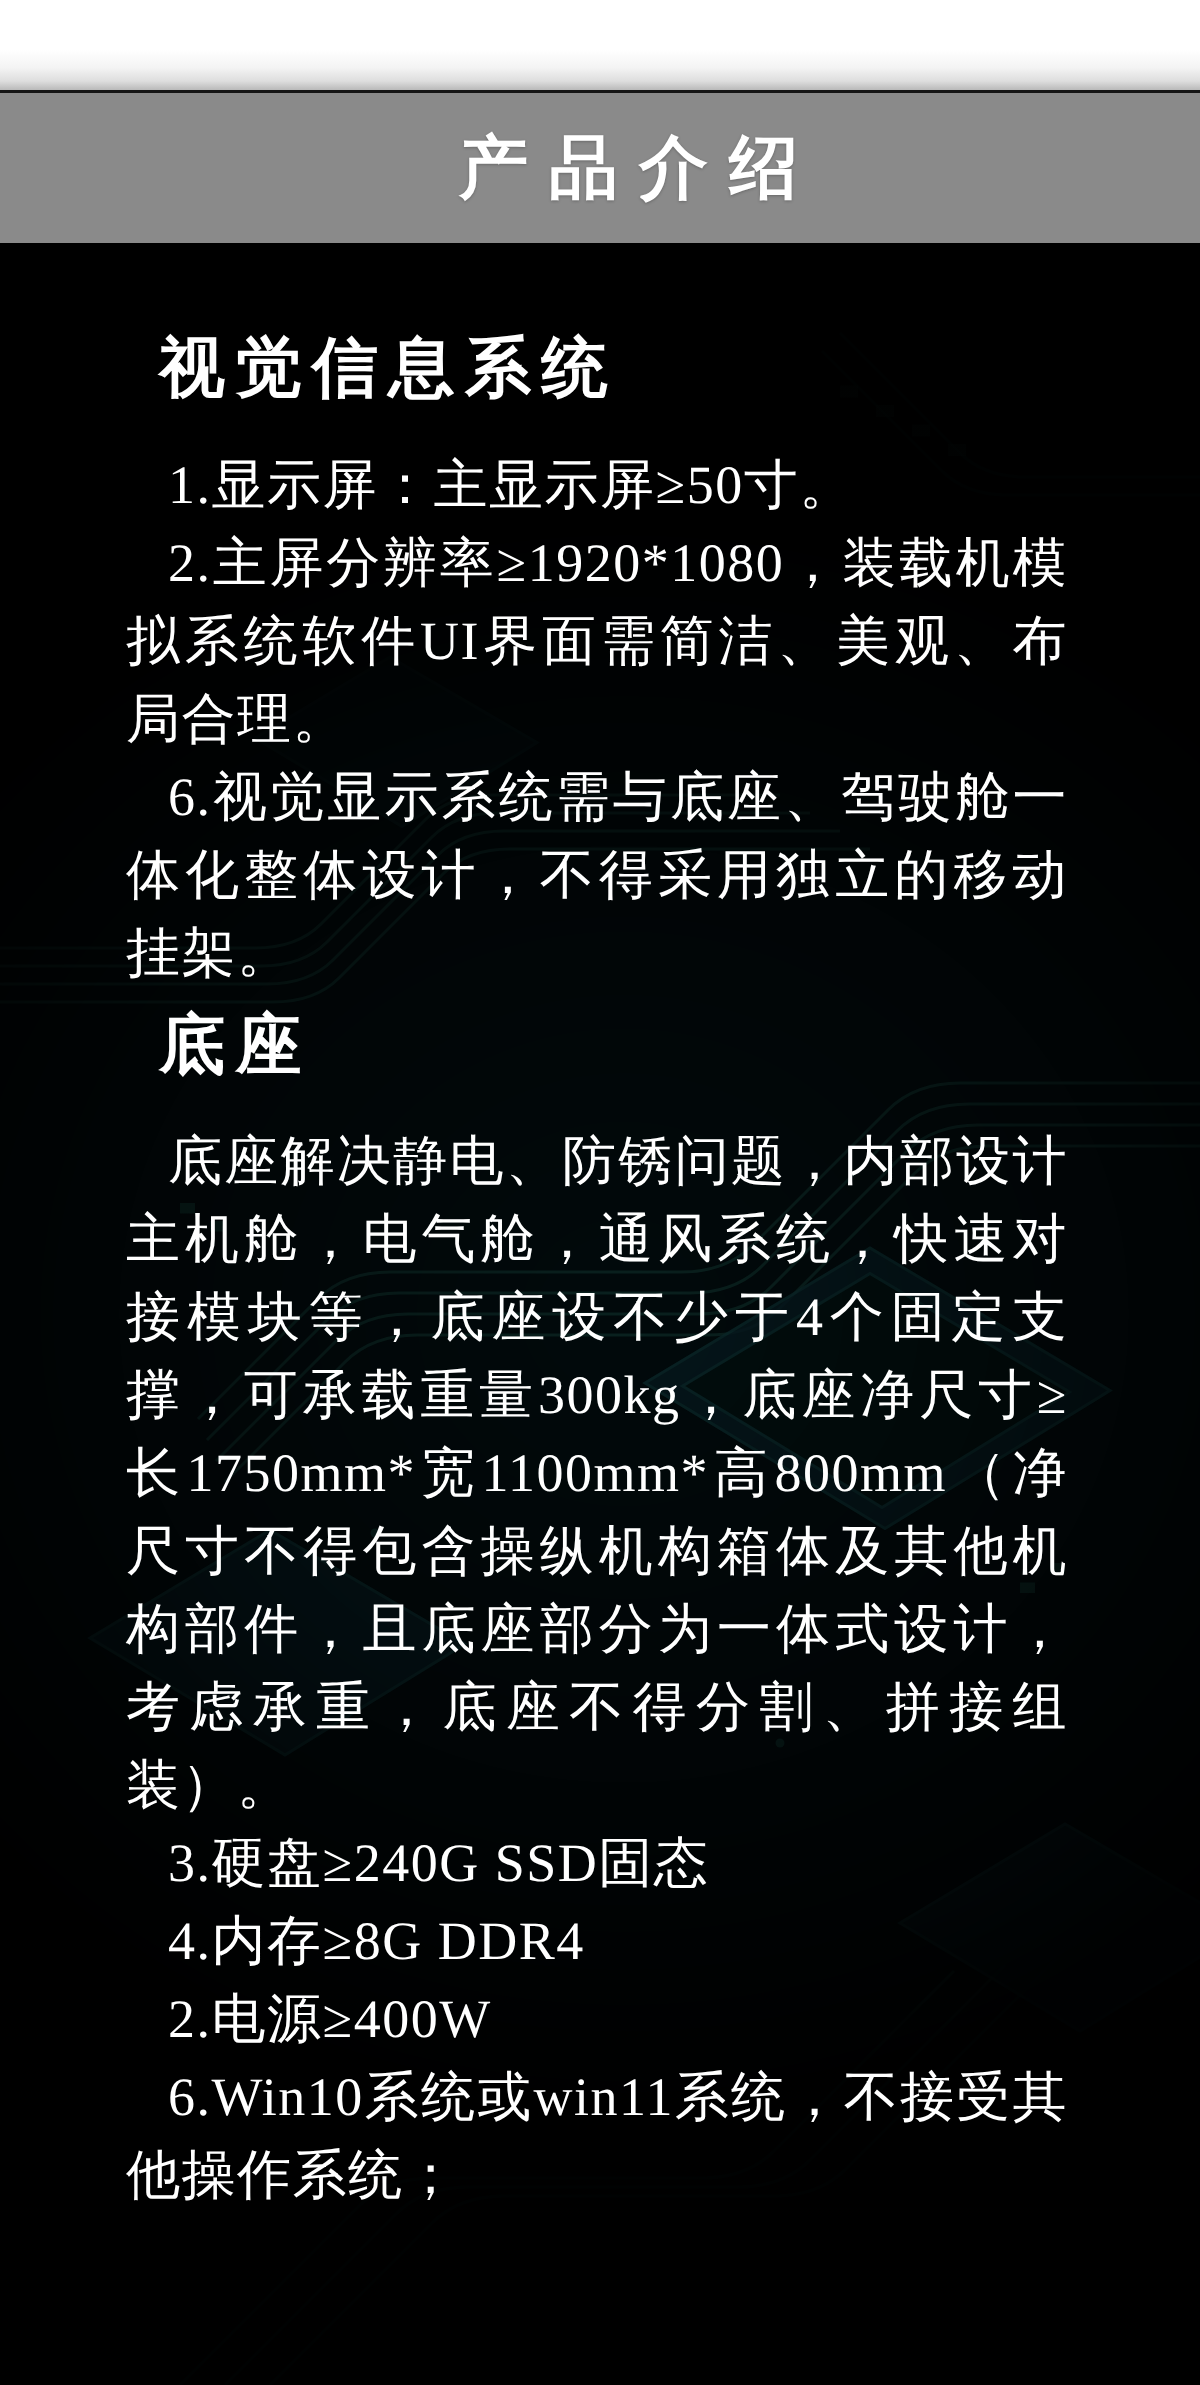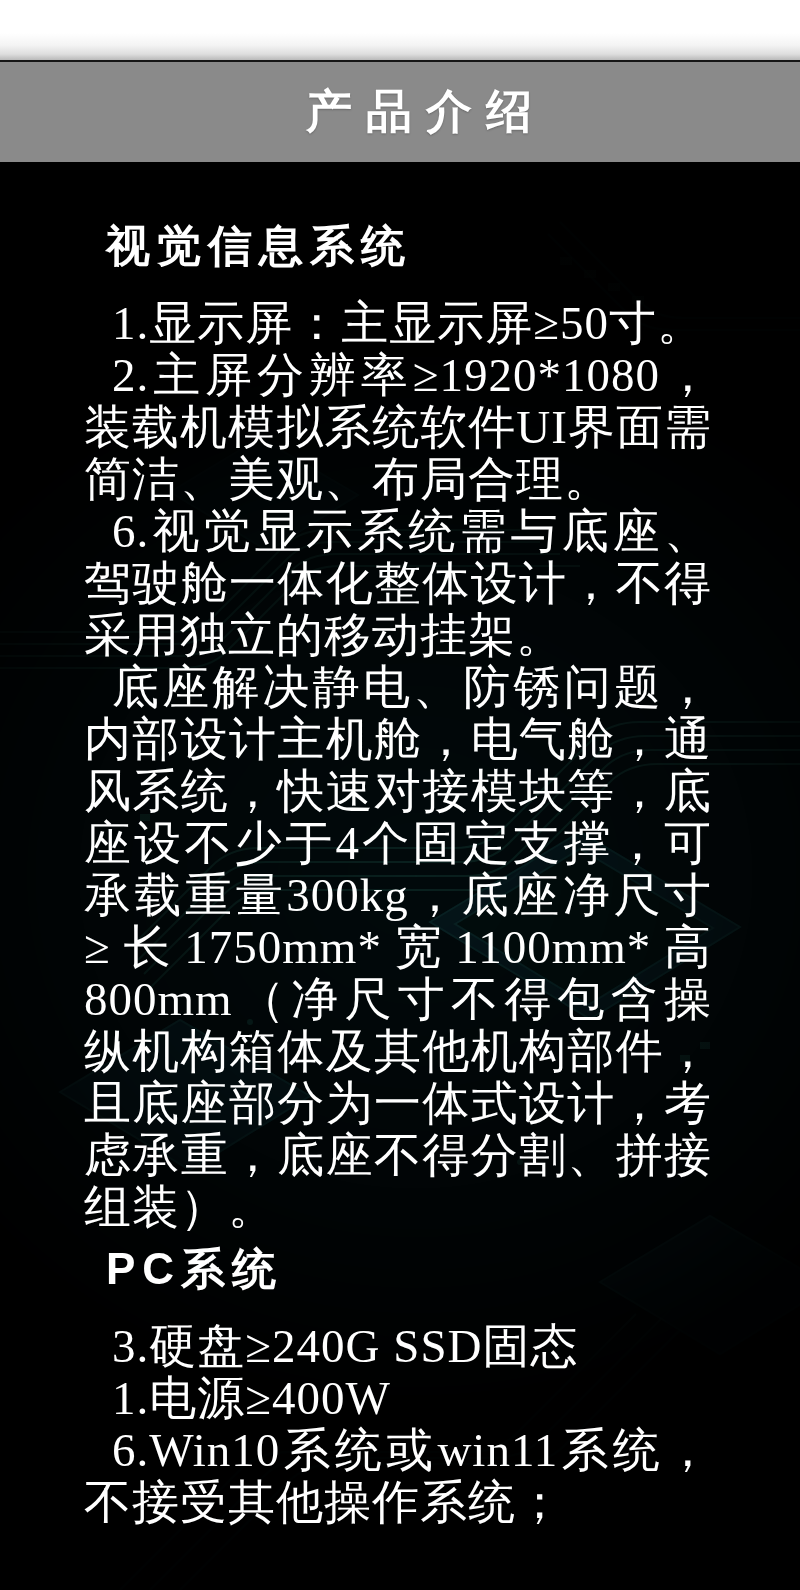--- a/index.html
+++ b/index.html
@@ -67,21 +67,21 @@
     font-size: 44px;
     font-weight: bold;
     line-height: 1.2;
     letter-spacing: 7px;
   }
   h2.sec-heading:first-child { margin-top: 0; }
   .spec p {
     margin: 0;
     color: #ffffff;
     font-family: "Liberation Serif", "DejaVu Serif", serif;
-    font-size: 47px;
+    font-size: 36px;
     line-height: 52px;
     text-indent: 28px;
     text-align: justify;
     letter-spacing: 1px;
   }
 </style>
 </head>
 <body>
 
 <div class="page">
@@ -137,27 +137,28 @@
 
     <div class="inner">
 
       <h2 class="sec-heading">视觉信息系统</h2>
       <div class="spec">
         <p>1.显示屏：主显示屏≥50寸。</p>
         <p>2.主屏分辨率≥1920*1080，装载机模拟系统软件UI界面需简洁、美观、布局合理。</p>
         <p>6.视觉显示系统需与底座、驾驶舱一体化整体设计，不得采用独立的移动挂架。</p>
       </div>
 
+      <h2 class="sec-heading">底座</h2>
       <div class="spec">
         <p>底座解决静电、防锈问题，内部设计主机舱，电气舱，通风系统，快速对接模块等，底座设不少于4个固定支撑，可承载重量300kg，底座净尺寸≥长1750mm*宽1100mm*高800mm（净尺寸不得包含操纵机构箱体及其他机构部件，且底座部分为一体式设计，考虑承重，底座不得分割、拼接组装）。</p>
       </div>
 
-      <h2 class="sec-heading">PC系统</h2>
       <div class="spec">
         <p>3.硬盘≥240G SSD固态</p>
-        <p>1.电源≥400W</p>
+        <p>4.内存≥8G DDR4</p>
+        <p>2.电源≥400W</p>
         <p>6.Win10系统或win11系统，不接受其他操作系统；</p>
 
       </div>
 
     </div>
   </div>
 </div>
 
 </body></html>

